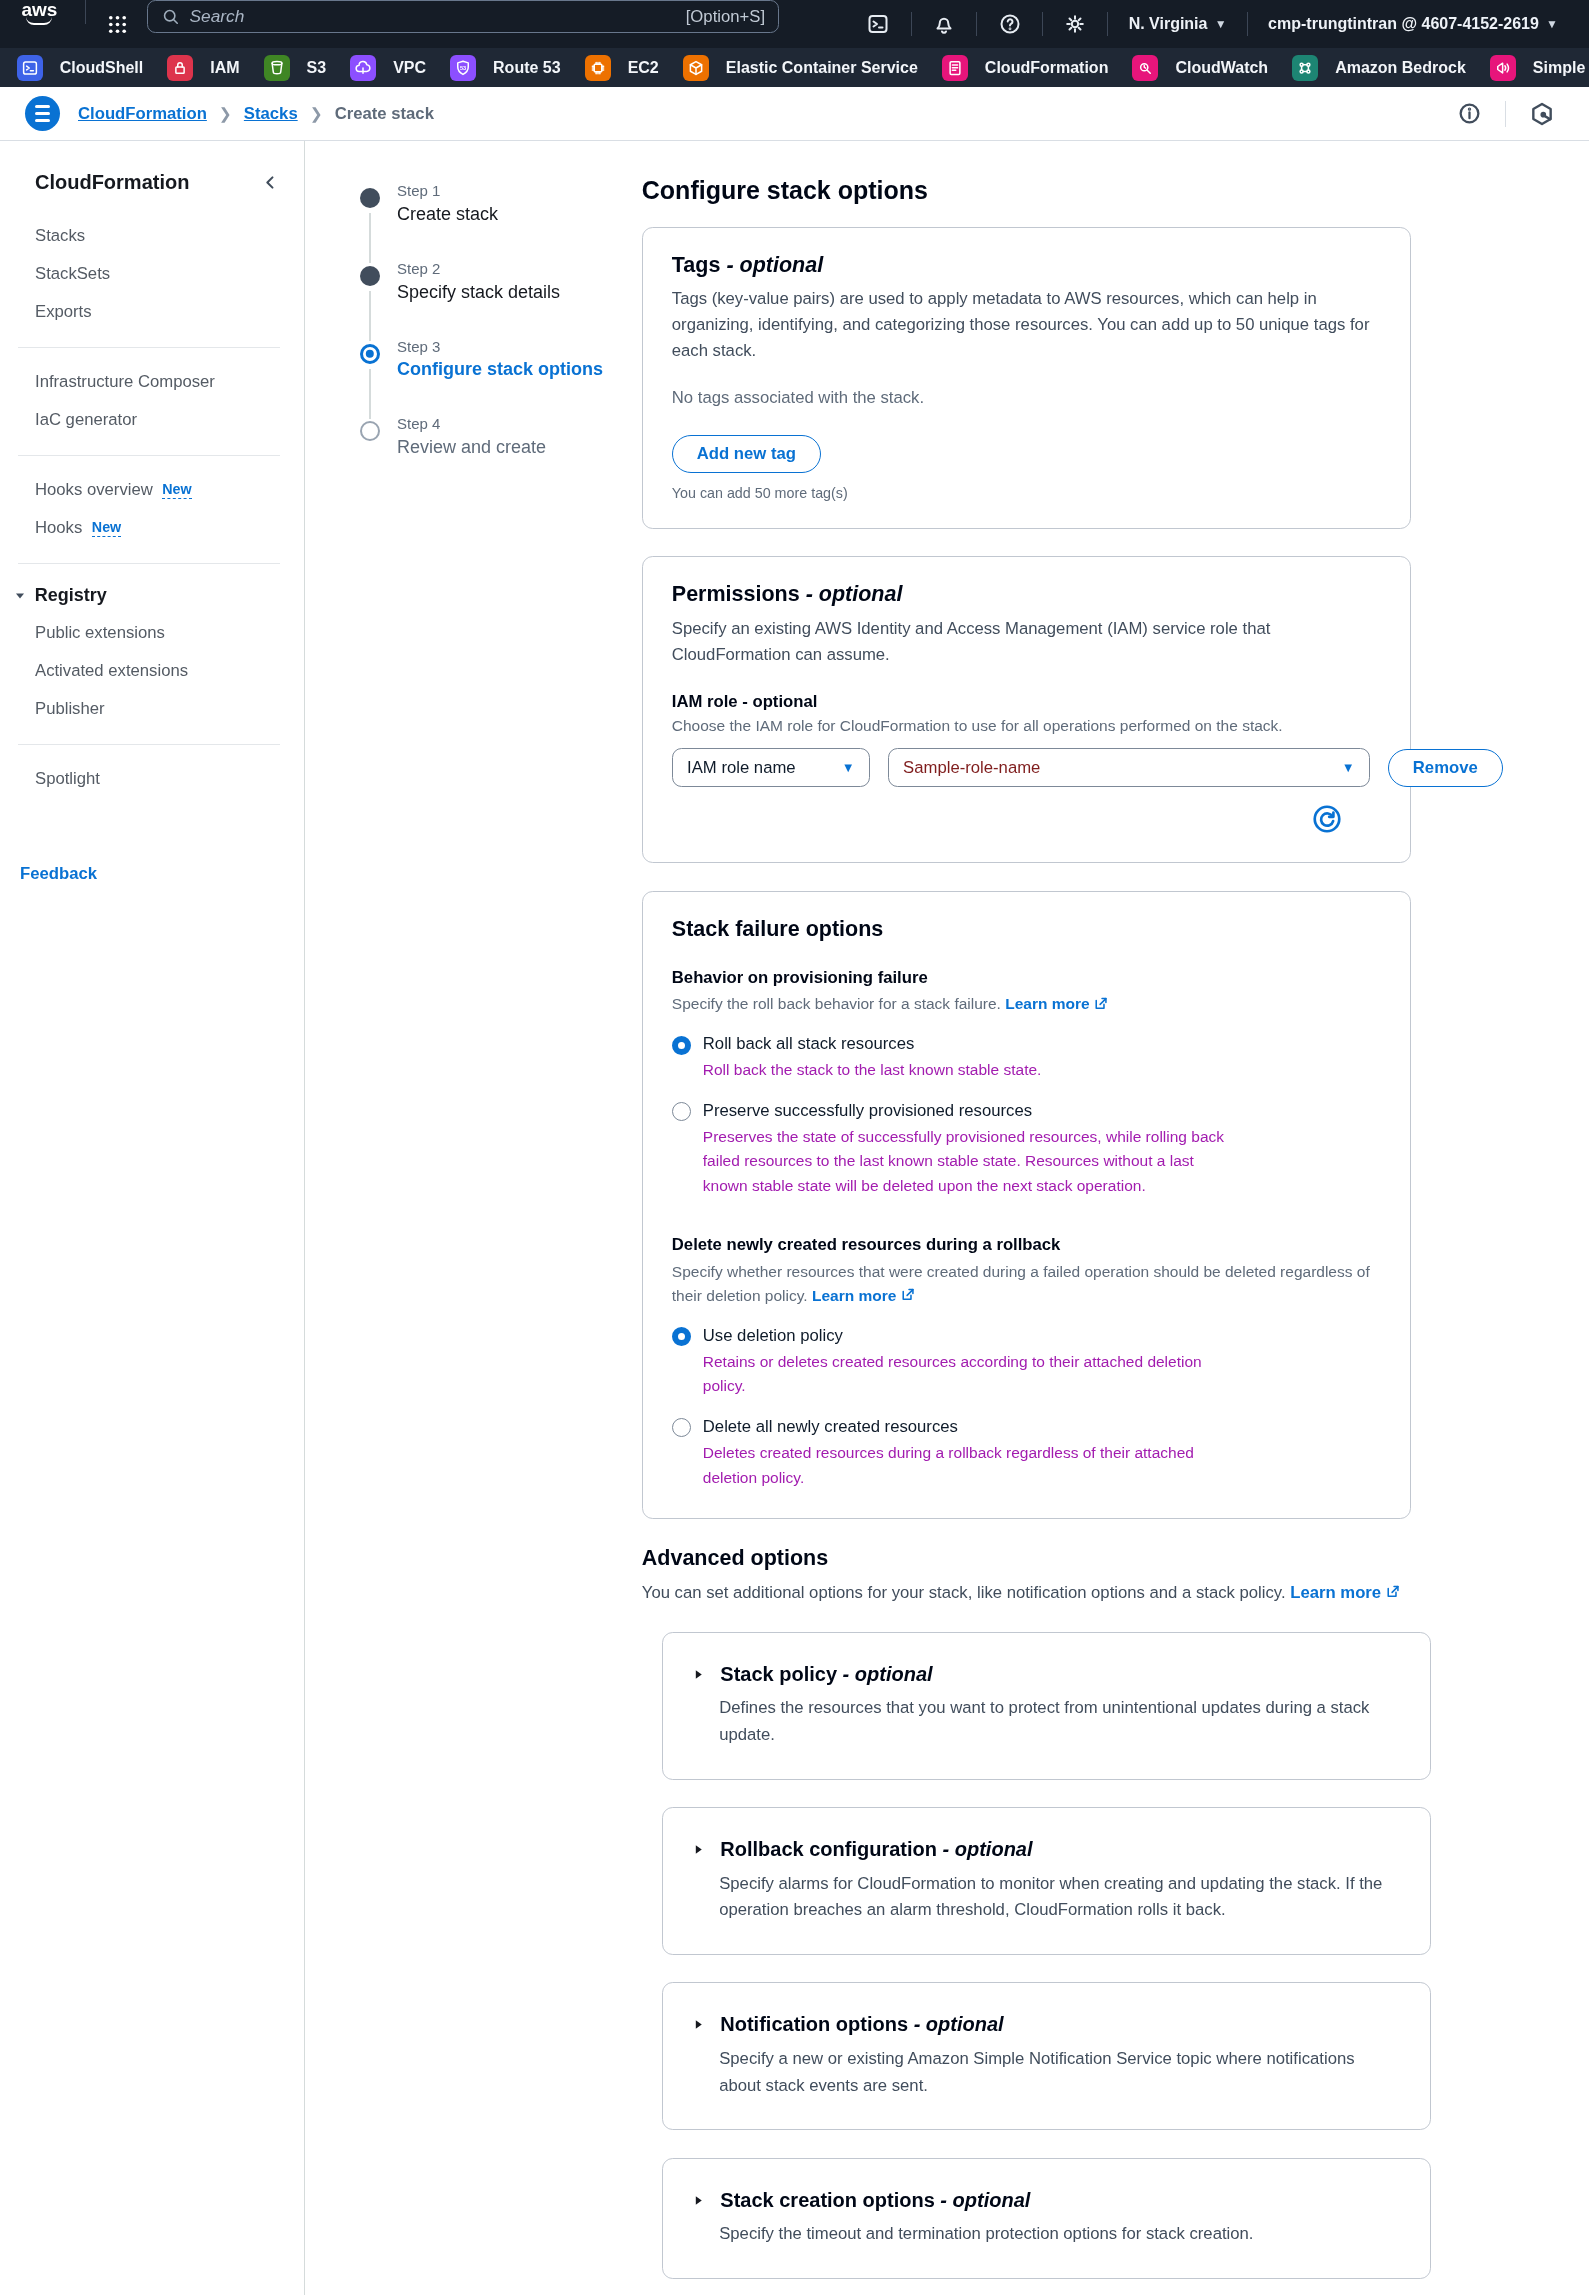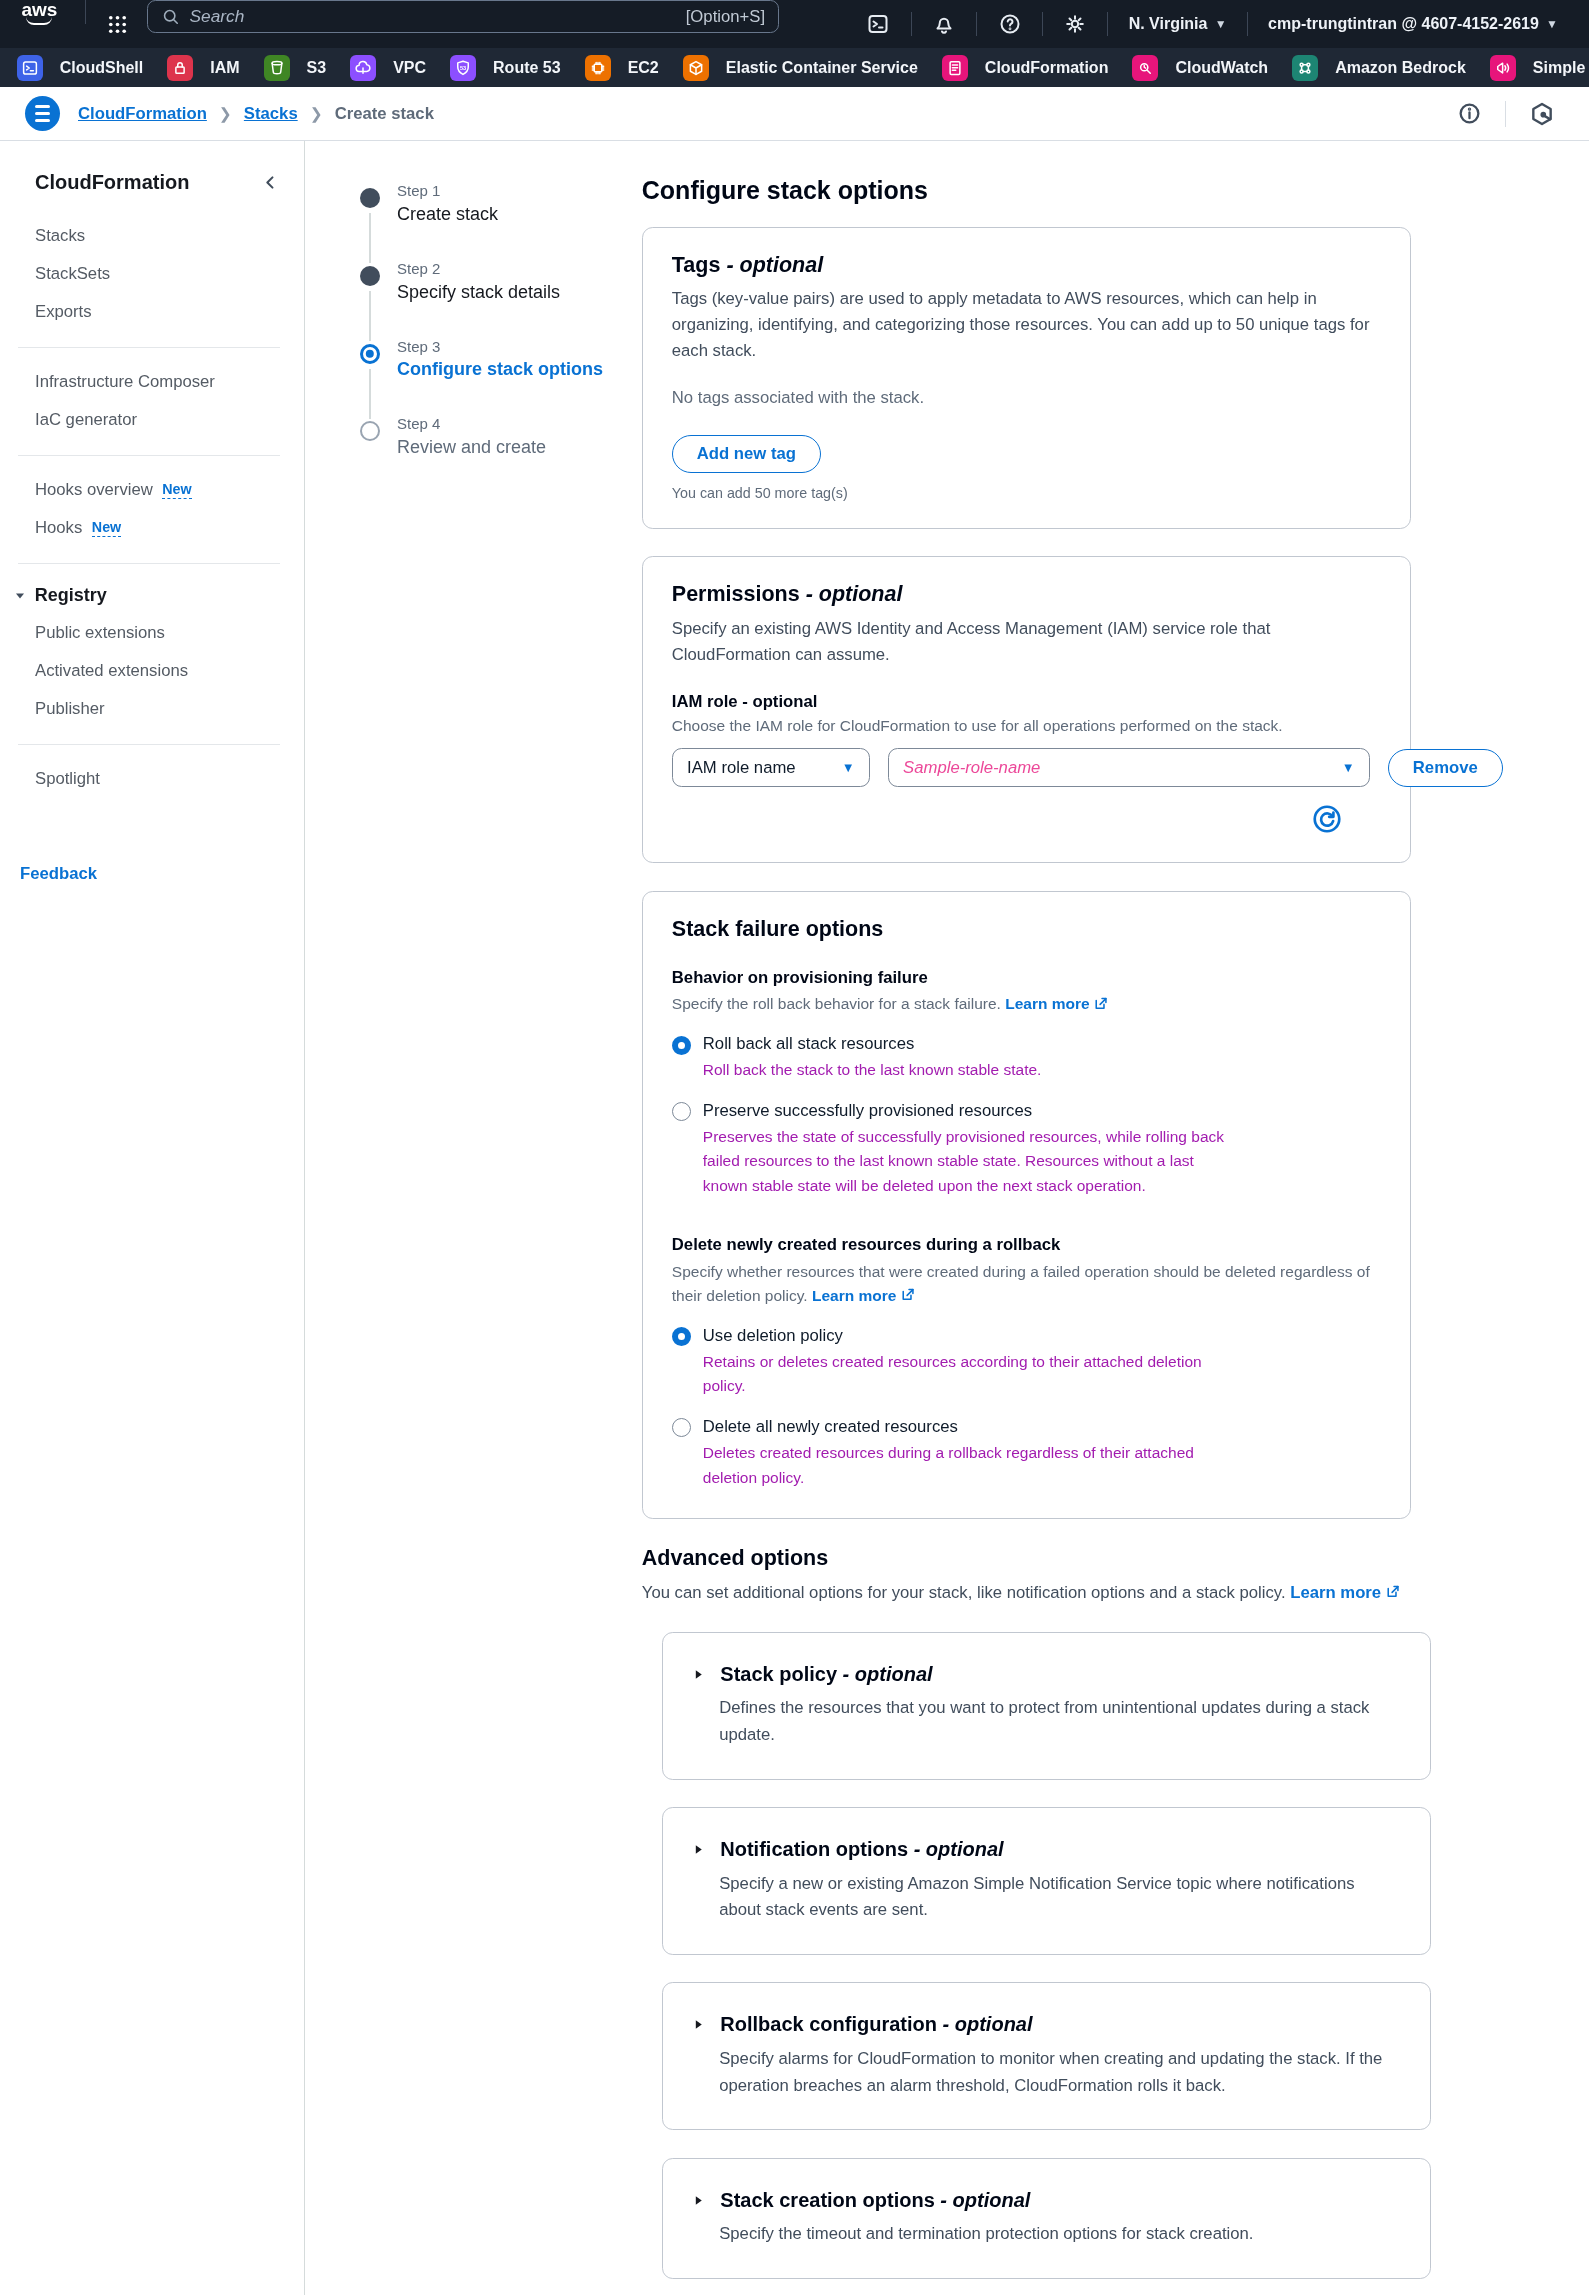--- a/index.html
+++ b/index.html
@@ -80,21 +80,21 @@
   .tags-empty { font-size: 16.7px; color: #5f6b7a; margin: 24px 0 27.4px; }
   .btn-outline { display: inline-flex; align-items: center; justify-content: center; border: 1.8px solid #0972d3; border-radius: 26px; background: #fff; color: #0972d3; font-weight: bold; font-size: 16.7px; padding: 7.8px 24px; cursor: pointer; font-family: inherit; }
   .tags-hint { font-size: 14.3px; color: #5f6b7a; margin-top: 12px; }
 
   
   .fld-lbl { font-size: 16.7px; font-weight: bold; color: #000716; margin-top: 25px; }
   .fld-desc { font-size: 15.5px; color: #5f6b7a; margin: 4.8px 0 13px; }
   .perm-row { display: flex; align-items: center; gap: 18px; }
   .select { height: 39px; border: 1.2px solid #7d8998; border-radius: 9.5px; background: #fff; display: flex; align-items: center; justify-content: space-between; padding: 0 14.3px; font-size: 16.7px; cursor: pointer; gap: 12px; }
   .select .sv { color: #0f1b2a; }
-  .select .ph { color: #ec4899; font-style: italic; }
+  .select .ph { color: #7f1d1d; }
   .select .s-caret { color: #0972d3; font-size: 13px; }
   .sel-type { width: 198px; flex: none; }
   .sel-role { width: 482px; flex: none; }
   .refresh-row { display: flex; justify-content: flex-end; margin-top: 15.5px; padding-right: 38px; }
 
   
   .grp { margin-top: 26px; }
   .grp-lbl { font-size: 16.7px; font-weight: bold; color: #000716; }
   .grp-desc { font-size: 15.5px; color: #5f6b7a; margin-top: 4.8px; max-width: 758px; line-height: 1.55; }
   .lm { color: #0972d3; font-weight: bold; text-decoration: none; cursor: pointer; white-space: nowrap; }
@@ -526,33 +526,33 @@
         <span class="exp-title"><span>Stack policy</span> <span class="opt">- optional</span></span>
       </div>
       <p class="exp-desc">Defines the resources that you want to protect from unintentional updates during a stack update.</p>
     </section>
 
     <section class="card exp-card">
       <div class="exp-head">
         <svg width="13" height="13" viewBox="0 0 24 24" style="fill:#16191f">
             <polygon points="7,4 18,12 7,20"></polygon>
           </svg>
-        <span class="exp-title"><span>Notification options</span> <span class="opt">- optional</span></span>
-      </div>
-      <p class="exp-desc">Specify a new or existing Amazon Simple Notification Service topic where notifications about stack events are sent.</p>
+        <span class="exp-title"><span>Rollback configuration</span> <span class="opt">- optional</span></span>
+      </div>
+      <p class="exp-desc">Specify alarms for CloudFormation to monitor when creating and updating the stack. If the operation breaches an alarm threshold, CloudFormation rolls it back.</p>
     </section>
 
     <section class="card exp-card">
       <div class="exp-head">
         <svg width="13" height="13" viewBox="0 0 24 24" style="fill:#16191f">
             <polygon points="7,4 18,12 7,20"></polygon>
           </svg>
-        <span class="exp-title"><span>Rollback configuration</span> <span class="opt">- optional</span></span>
-      </div>
-      <p class="exp-desc">Specify alarms for CloudFormation to monitor when creating and updating the stack. If the operation breaches an alarm threshold, CloudFormation rolls it back.</p>
+        <span class="exp-title"><span>Notification options</span> <span class="opt">- optional</span></span>
+      </div>
+      <p class="exp-desc">Specify a new or existing Amazon Simple Notification Service topic where notifications about stack events are sent.</p>
     </section>
 
     <section class="card exp-card">
       <div class="exp-head">
         <svg width="13" height="13" viewBox="0 0 24 24" style="fill:#16191f">
             <polygon points="7,4 18,12 7,20"></polygon>
           </svg>
         <span class="exp-title"><span>Stack creation options</span> <span class="opt">- optional</span></span>
       </div>
       <p class="exp-desc">Specify the timeout and termination protection options for stack creation.</p>

